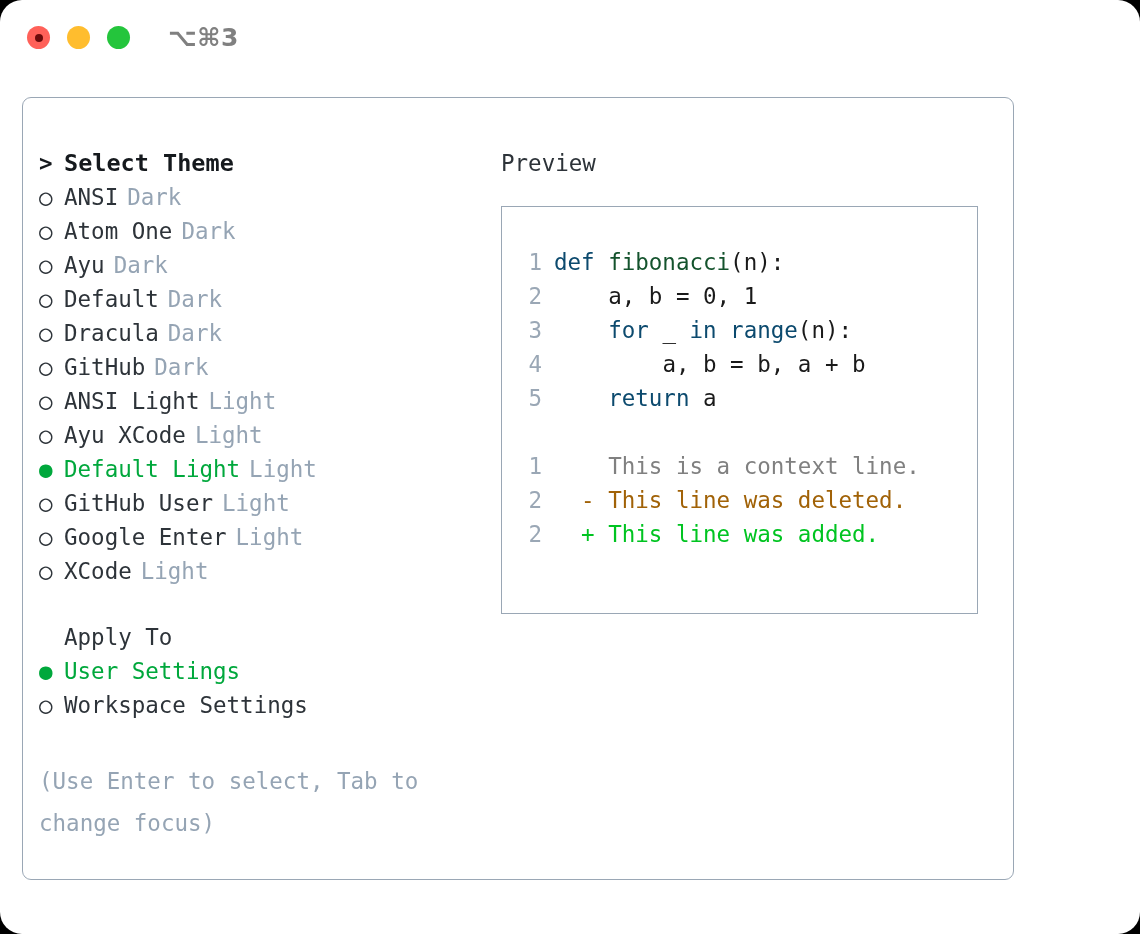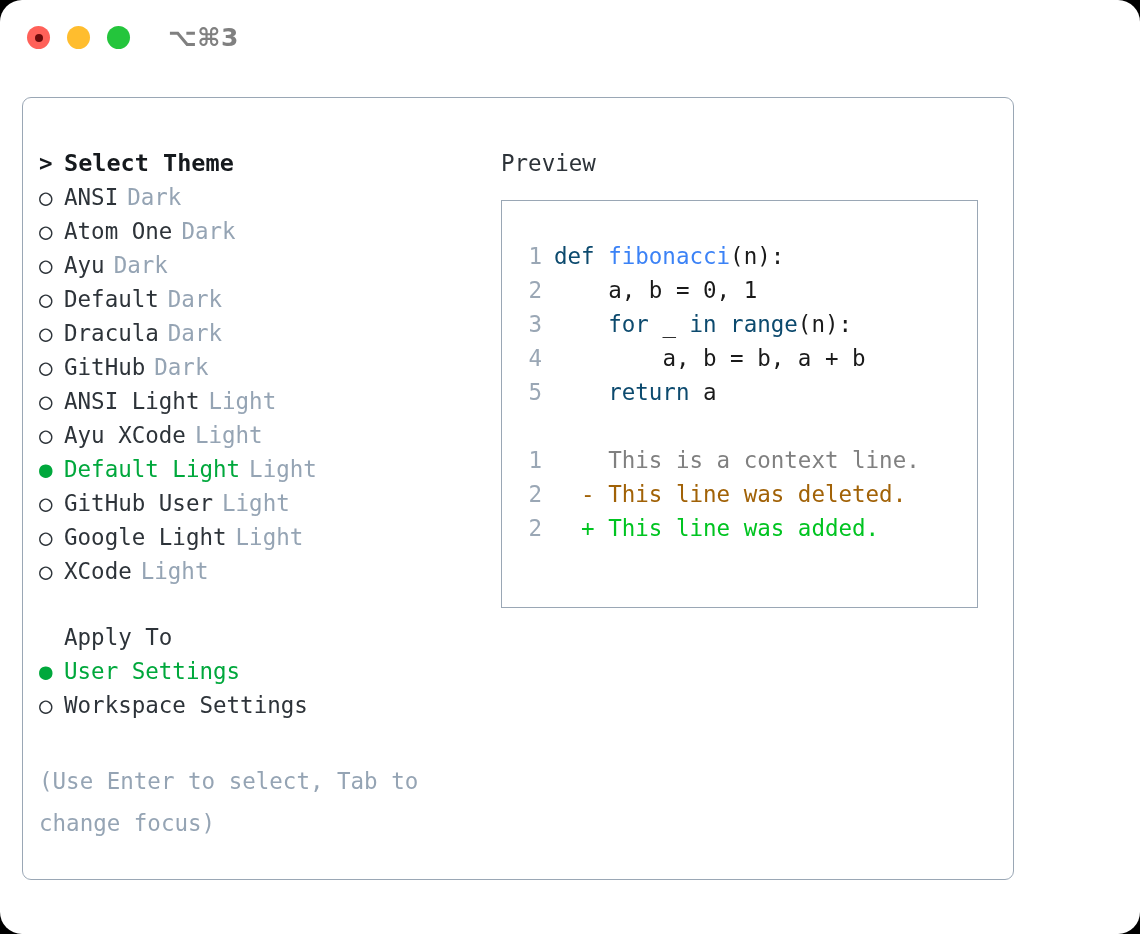--- a/index.html
+++ b/index.html
@@ -158,21 +158,21 @@
   .right-col {
     position: absolute;
     left: 478px;
     top: 48px;
     width: 500px;
   }
   .preview-title {
     font-size: 22.5px;
     line-height: 34px;
     color: #2d3339;
-    margin-bottom: 20px;
+    margin-bottom: 26px;
   }
   .preview-box {
     width: 477px;
     height: 408px;
     border: 1.6px solid #9aa7b5;
     box-sizing: border-box;
     background: #ffffff;
     position: relative;
   }
   .code {
@@ -188,21 +188,21 @@
     display: inline-block;
     width: 26px;
     flex: 0 0 26px;
     text-align: right;
     color: #9aa7b5;
     margin-right: 12px;
   }
   .blank-line { height: 34px; }
 
   .tok-kw  { color: #0c4a6e; }
-  .tok-fn  { color: #3b82f6; }
+  .tok-fn  { color: #14532d; }
   .tok-pl  { color: #1a1a1a; }
   .tok-ctx { color: #808080; }
   .tok-del { color: #a16207; }
   .tok-add { color: #00c421; }
 </style>
 </head>
 <body>
 
 <div class="window">
 
@@ -228,21 +228,21 @@
             <div class="row"><span class="marker">○</span><span class="label">ANSI</span><span class="suffix">Dark</span></div>
             <div class="row"><span class="marker">○</span><span class="label">Atom One</span><span class="suffix">Dark</span></div>
             <div class="row"><span class="marker">○</span><span class="label">Ayu</span><span class="suffix">Dark</span></div>
             <div class="row"><span class="marker">○</span><span class="label">Default</span><span class="suffix">Dark</span></div>
             <div class="row"><span class="marker">○</span><span class="label">Dracula</span><span class="suffix">Dark</span></div>
             <div class="row"><span class="marker">○</span><span class="label">GitHub</span><span class="suffix">Dark</span></div>
             <div class="row"><span class="marker">○</span><span class="label">ANSI Light</span><span class="suffix">Light</span></div>
             <div class="row"><span class="marker">○</span><span class="label">Ayu XCode</span><span class="suffix">Light</span></div>
             <div class="row selected"><span class="marker sel">●</span><span class="label">Default Light</span><span class="suffix">Light</span></div>
             <div class="row"><span class="marker">○</span><span class="label">GitHub User</span><span class="suffix">Light</span></div>
-            <div class="row"><span class="marker">○</span><span class="label">Google Light</span><span class="suffix">Light</span></div>
+            <div class="row"><span class="marker">○</span><span class="label">Google Enter</span><span class="suffix">Light</span></div>
             <div class="row"><span class="marker">○</span><span class="label">XCode</span><span class="suffix">Light</span></div>
           </div>
 
         <div class="spacer-sm"></div>
 
         <div class="section-head">
           <span class="marker"> </span><span>Apply To</span>
         </div>
 
         <div id="apply-list">

